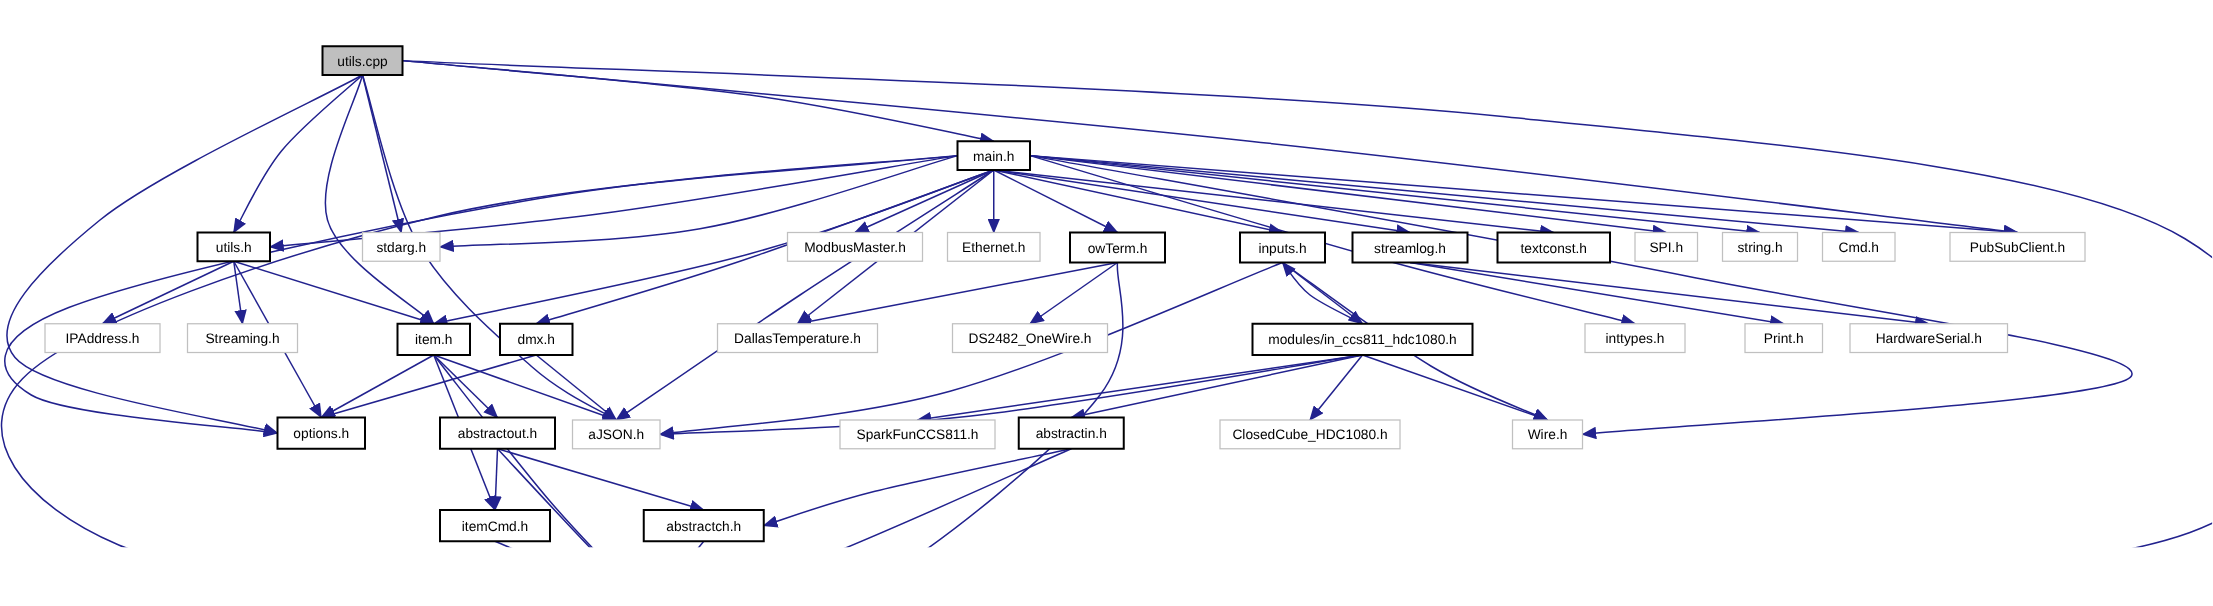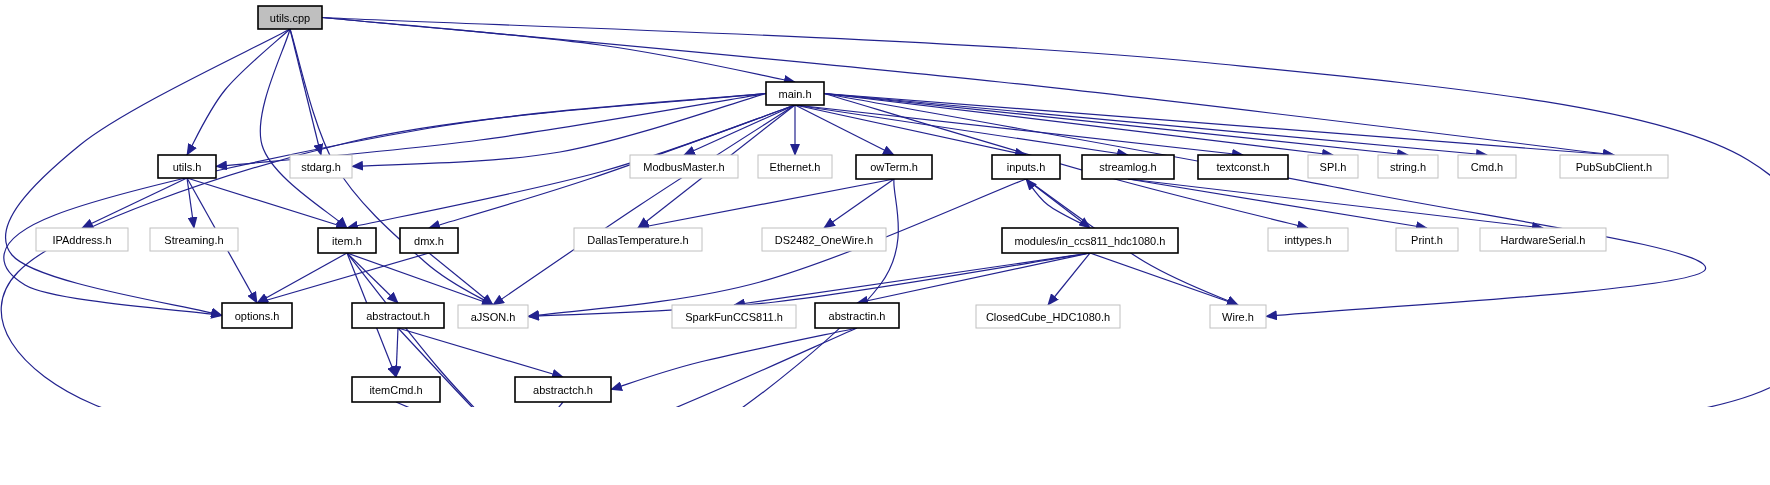--- a/index.html
+++ b/index.html
@@ -1,17 +1,17 @@
 <!DOCTYPE html>
 <html><head>
 <meta charset="utf-8">
 <style>
   html,body{margin:0;padding:0;background:#ffffff;}
   body{font-family:"Liberation Sans", sans-serif;}
-  #wrap{position:relative;width:1770px;height:407px;background:#ffffff;overflow:hidden;}
+  #wrap{position:relative;width:1770px;height:407px;background:#ffffff;overflow:hidden;margin-top:31px;}
   svg{display:block;}
   text{font-family:"Liberation Sans", sans-serif;}
 </style>
 </head>
 <body>
 
 <div id="wrap">
   <svg id="graph" width="1770" height="485" viewBox="0 0 1770 485">
     <defs>
       <marker id="arrow" viewBox="0 0 12 10" refX="11" refY="5" markerWidth="12" markerHeight="10" markerUnits="userSpaceOnUse" orient="auto">

